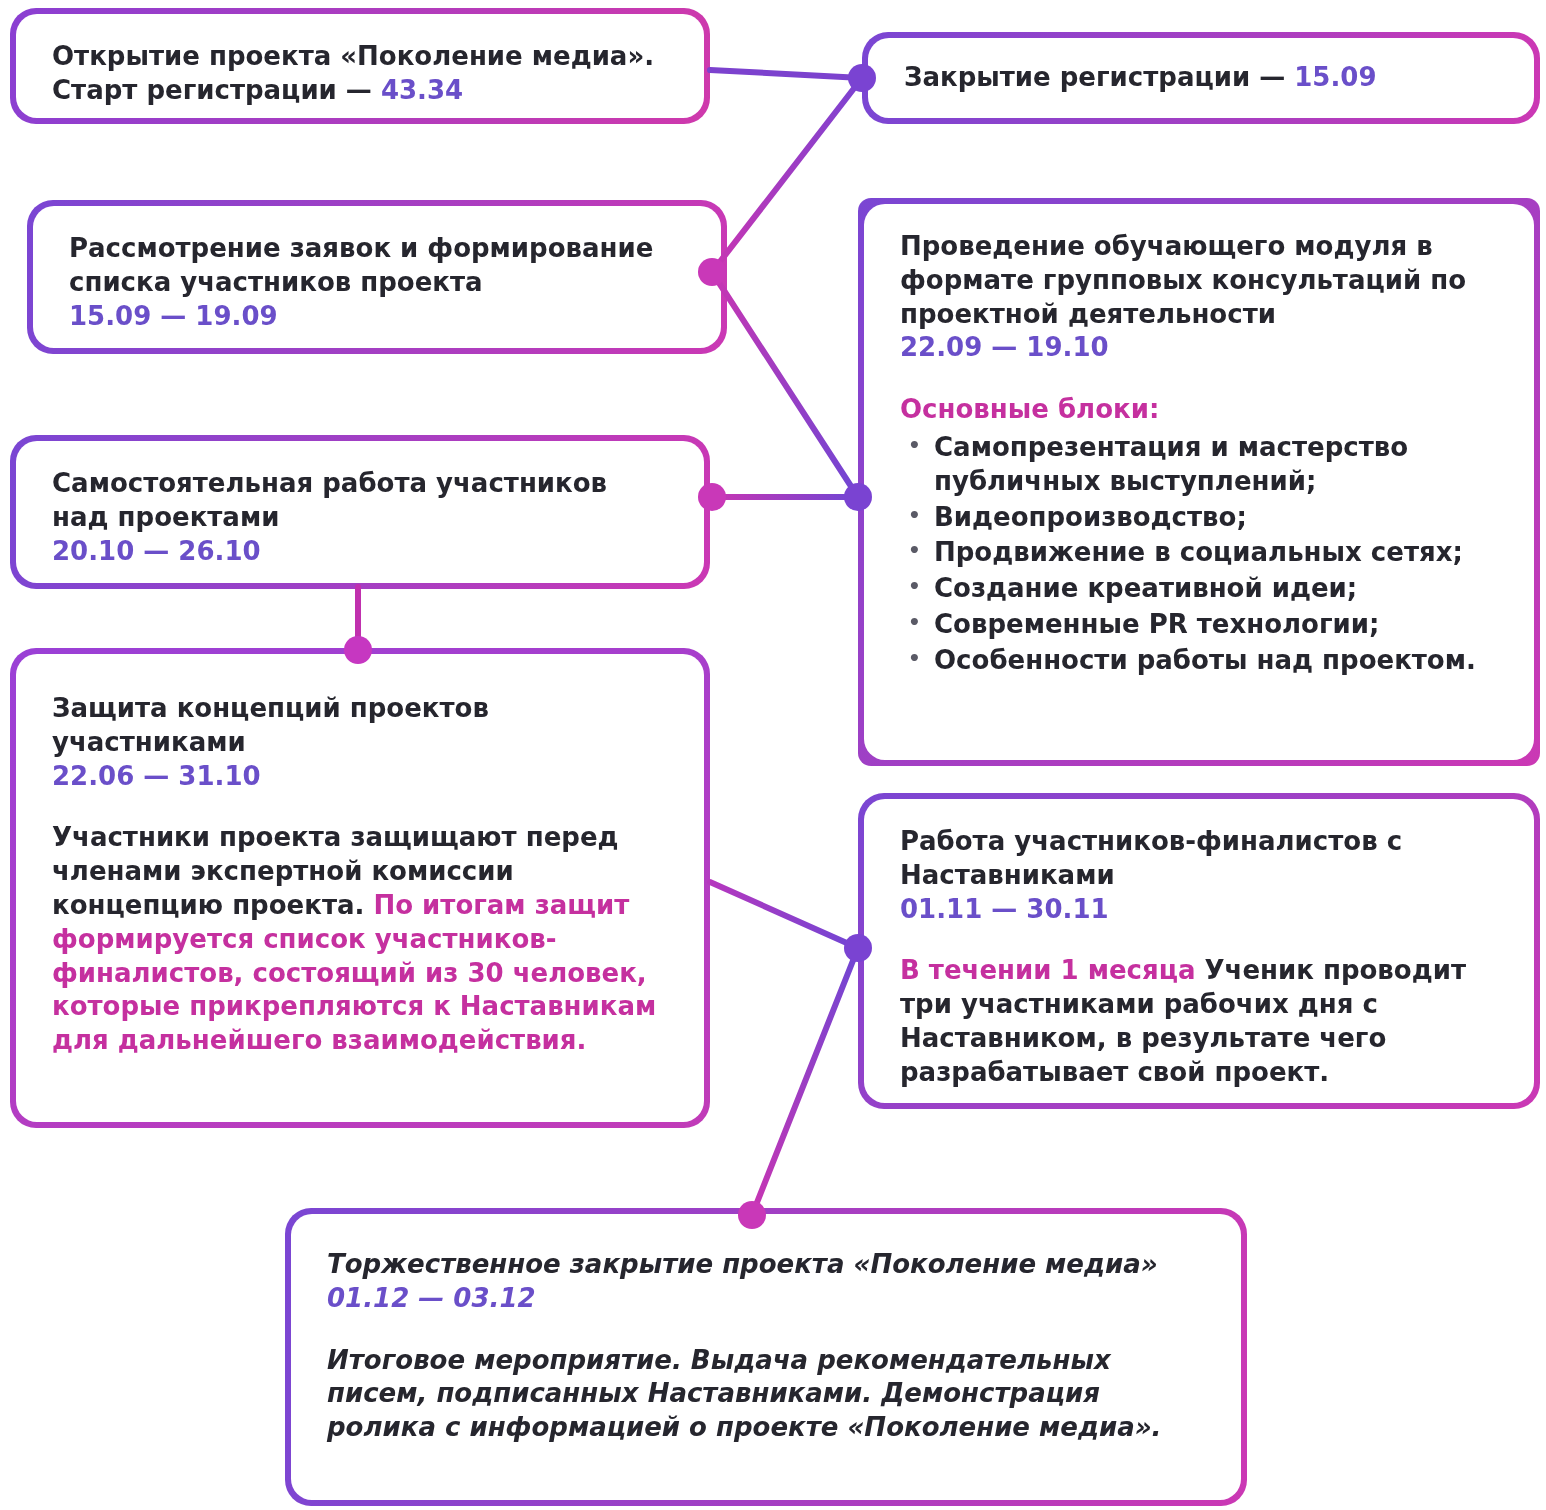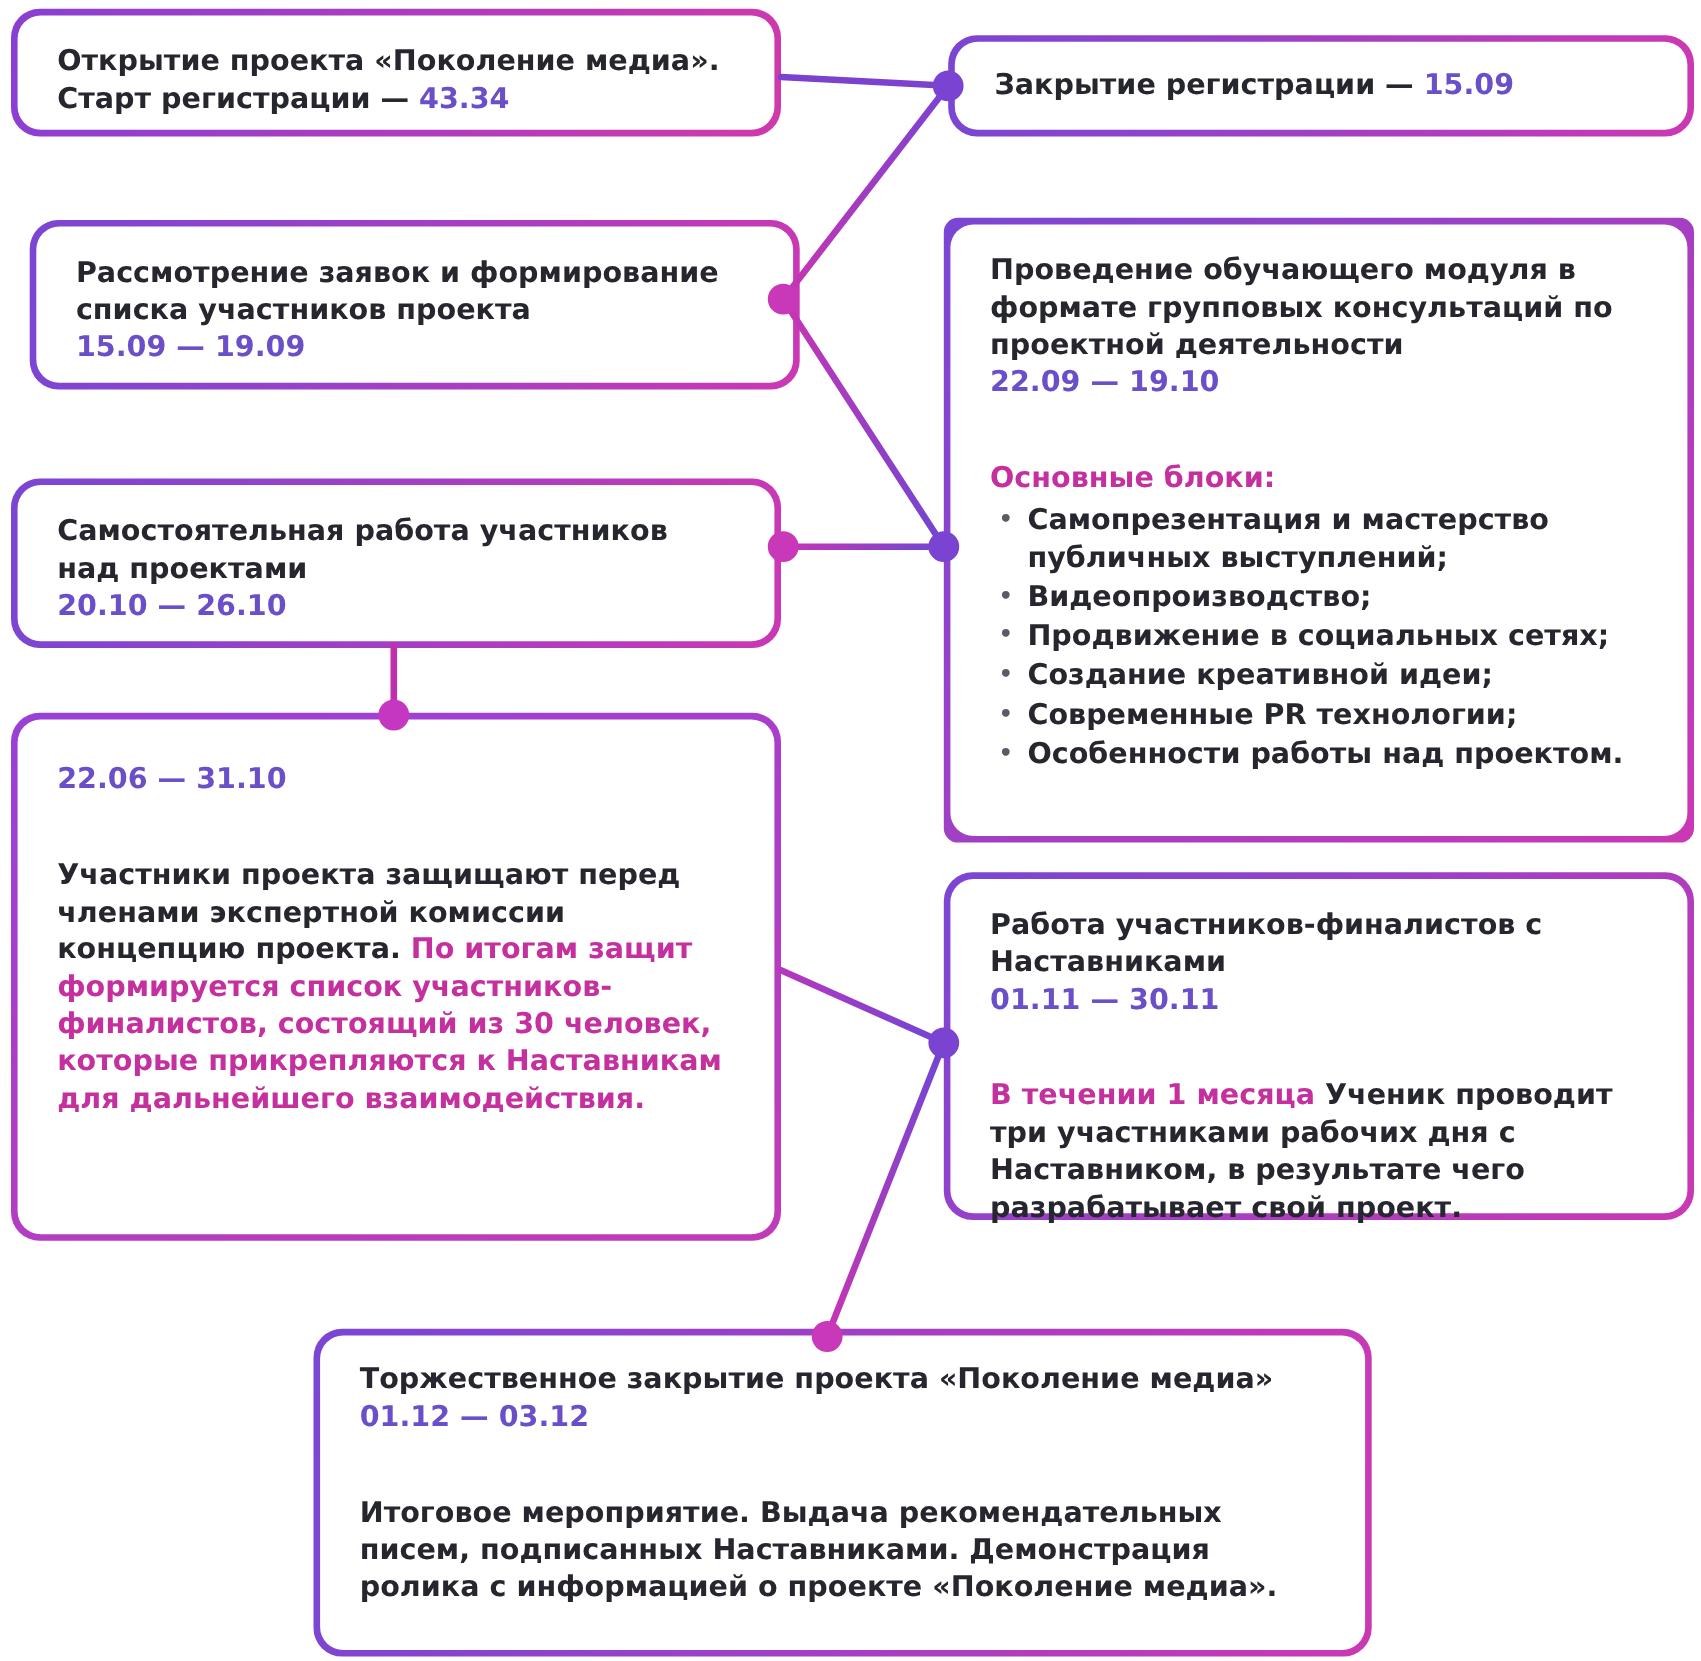--- a/index.html
+++ b/index.html
@@ -36,21 +36,21 @@
     box-sizing: border-box;
     padding: 26px 36px;
     color: #26262e;
     font-size: 26px;
     font-weight: 700;
     line-height: 1.3;
   }
   .date { color: #6a4fc9; font-weight: 800; }
   .hl   { color: #c5309f; font-weight: 800; }
   .txt  { margin: 0; }
-  .gap  { margin-top: 54px; }
+  .gap  { margin-top: 28px; }
   .center .inner { display: flex; align-items: center; padding-top: 0; padding-bottom: 0; }
 
   
   .box1 { left: 10px;  top: 8px;    width: 700px; height: 116px; background: linear-gradient(100deg, #8a3fd2, #cf39ac); }
   .box2 { left: 862px; top: 32px;   width: 678px; height: 92px;  background: linear-gradient(90deg,  #7a46d3, #cb38b4); }
   .box3 { left: 14px;  top: 200px;  width: 700px; height: 154px; background: linear-gradient(100deg, #7a46d3, #cb38b4); margin-left: 13px; }
   .box4 { left: 858px; top: 198px;  width: 682px; height: 568px; background: linear-gradient(135deg, #7a46d3, #cb38b4); border-radius: 13px; }
   .box5 { left: 10px;  top: 435px;  width: 700px; height: 154px; background: linear-gradient(100deg, #7a46d3, #cb38b4); }
   .box6 { left: 10px;  top: 648px;  width: 700px; height: 480px; background: linear-gradient(160deg, #9a40d6, #c13bb8); }
   .box7 { left: 858px; top: 793px;  width: 682px; height: 316px; background: linear-gradient(135deg, #7a46d3, #cb38b4); }
@@ -157,34 +157,35 @@
 
   <div class="gbox box5">
     <div class="inner">
       <p class="txt">Самостоятельная работа участников над проектами</p>
       <p class="txt date">20.10 — 26.10</p>
     </div>
   </div>
 
   <div class="gbox box6">
     <div class="inner" style="padding-top:38px;">
+      <p class="txt">Защита концепций проектов участниками</p>
       <p class="txt date">22.06 — 31.10</p>
       <p class="txt gap"><span>Участники проекта защищают перед членами экспертной комиссии концепцию проекта. </span><span class="hl">По итогам защит формируется список участников-финалистов, состоящий из 30 человек, которые прикрепляются к Наставникам для дальнейшего взаимодействия.</span></p>
     </div>
   </div>
 
   <div class="gbox box7">
     <div class="inner">
       <p class="txt">Работа участников-финалистов с Наставниками</p>
       <p class="txt date">01.11 — 30.11</p>
       <p class="txt gap"><span class="hl">В течении 1 месяца</span><span> Ученик проводит три участниками рабочих дня с Наставником, в результате чего разрабатывает свой проект.</span></p>
     </div>
   </div>
 
   <div class="gbox box8">
-    <div class="inner" style="padding-top:24px;">
+    <div class="inner" style="padding-top:34px;font-style:italic;">
       <p class="txt">Торжественное закрытие проекта «Поколение медиа»</p>
       <p class="txt date">01.12 — 03.12</p>
       <p class="txt gap">Итоговое мероприятие. Выдача рекомендательных писем, подписанных Наставниками. Демонстрация ролика с информацией о проекте «Поколение медиа».</p>
     </div>
   </div>
 
 </div>
 
 </body></html>

